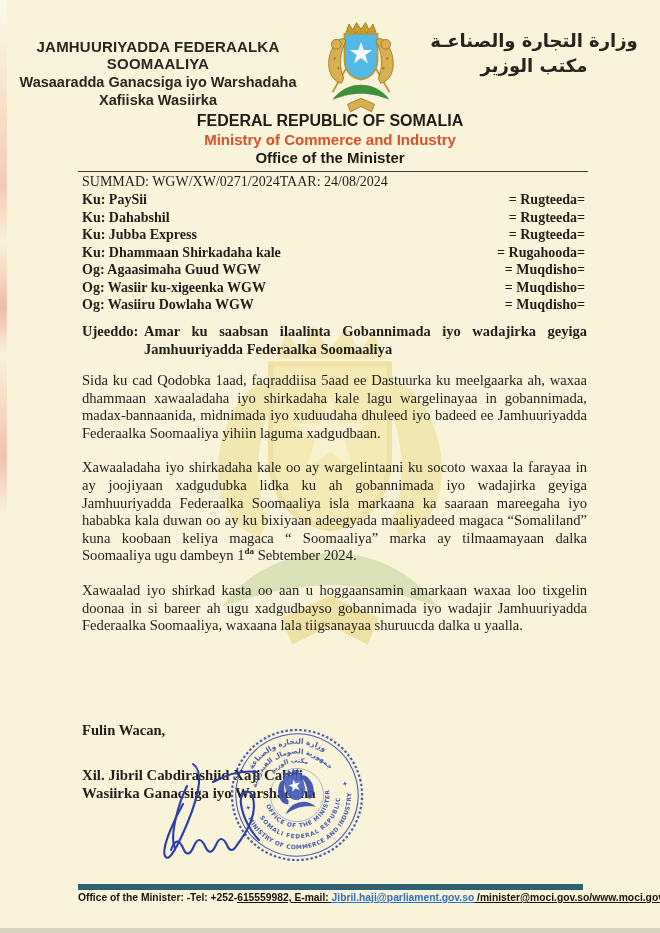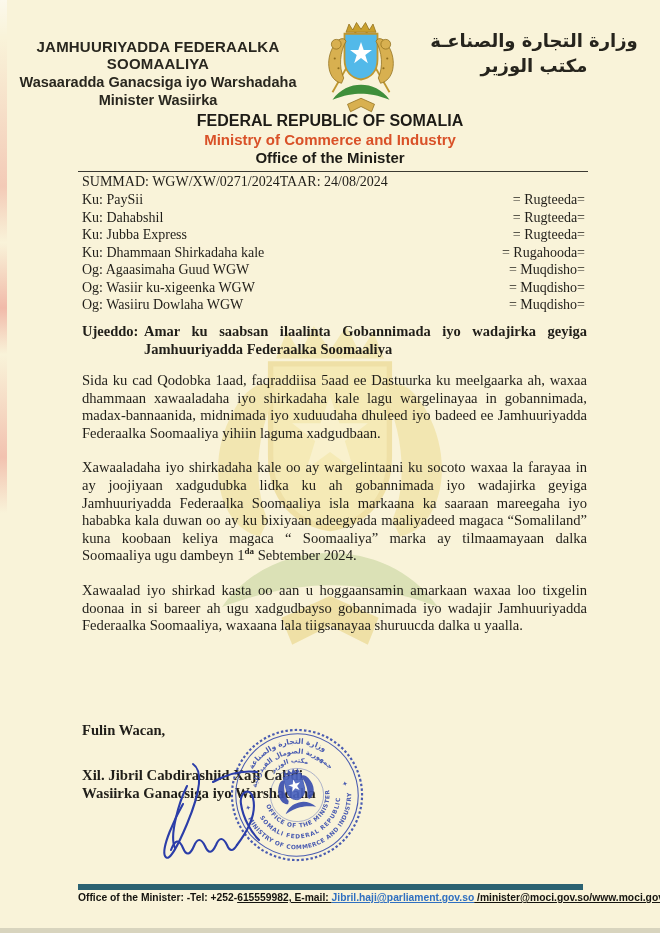--- a/index.html
+++ b/index.html
@@ -39,21 +39,21 @@
   .titles .t1 { font-size:16px; color:#1d1b16; }
   .titles .t2 { font-size:15px; margin-top:1px; }
   .titles .t3 { font-size:15px; color:#1d1b16; margin-top:1px; }
 
   .rule { position:absolute; left:78px; top:171px; width:510px; height:0; border-top:1.5px solid #3c3a32; }
 
   
   .meta { position:absolute; left:82px; top:174px; width:503px; font-size:14px; }
   .meta-top { display:flex; justify-content:flex-start; }
   .recips { margin-top:1px; }
-  .recip-row { display:flex; justify-content:space-between; font-weight:normal; height:17.5px; line-height:17.5px;align-items:center; }
+  .recip-row { display:flex; justify-content:space-between; font-weight:bold; height:17.5px; line-height:17.5px;align-items:center; }
 
   
   .subject { position:absolute; left:82px; top:322px; width:505px; display:flex;
     font-weight:bold; font-size:14.5px; line-height:18px; }
   .subject .sub-label { flex:0 0 62px; }
   .subject .sub-text { flex:1; text-align:justify; }
   .bodytext { position:absolute; left:82px; top:372px; width:505px;
     font-size:14.6px; line-height:17.6px; }
   .bodytext p { text-align:justify; margin-bottom:17px; }
   .bodytext sup { font-size:9px; font-weight:bold; vertical-align:super; line-height:0; }
@@ -95,21 +95,21 @@
       <path d="M42,116 L60,108 L78,116 L74,126 L60,119 L46,126 z" fill="#e8d27e"></path>
     </g>
   </svg>
 
   <div class="layer">
 
     <div class="header">
       <div class="hdr-left">
         <div class="l1">JAMHUURIYADDA FEDERAALKA SOOMAALIYA</div>
         <div class="l2">Wasaaradda Ganacsiga iyo Warshadaha</div>
-        <div class="l3">Minister Wasiirka</div>
+        <div class="l3">Xafiiska Wasiirka</div>
       </div>
 
       <div class="emblem-wrap">
         <svg viewBox="0 0 120 130" width="90" height="108">
           <line x1="22" y1="100" x2="70" y2="16" stroke="#bf9730" stroke-width="2.4"></line>
           <line x1="98" y1="100" x2="50" y2="16" stroke="#bf9730" stroke-width="2.4"></line>
           <path d="M40,20 l4,-11 l5,8 l5,-10 l6,9 l6,-9 l5,10 l5,-8 l4,11 z" fill="#c9a02e" stroke="#8f6d1c" stroke-width="1"></path>
           <path d="M38,22 h44 v34 c0,17 -10,25 -22,27 c-12,-2 -22,-10 -22,-27 z" fill="#52b9e9" stroke="#bf9730" stroke-width="2.4"></path>
           <path d="M60,33 l3.6,10.6 h11 l-8.9,6.8 l3.4,10.8 l-9.1,-6.7 l-9.1,6.7 l3.4,-10.8 l-8.9,-6.8 h11 z" fill="#ffffff"></path>
           <path d="M34,88 C16,84 12,58 23,39 C28,29 37,25 40,32 C32,46 30,66 37,81 z" fill="#d8b050" stroke="#8f6d1c" stroke-width="1"></path>

